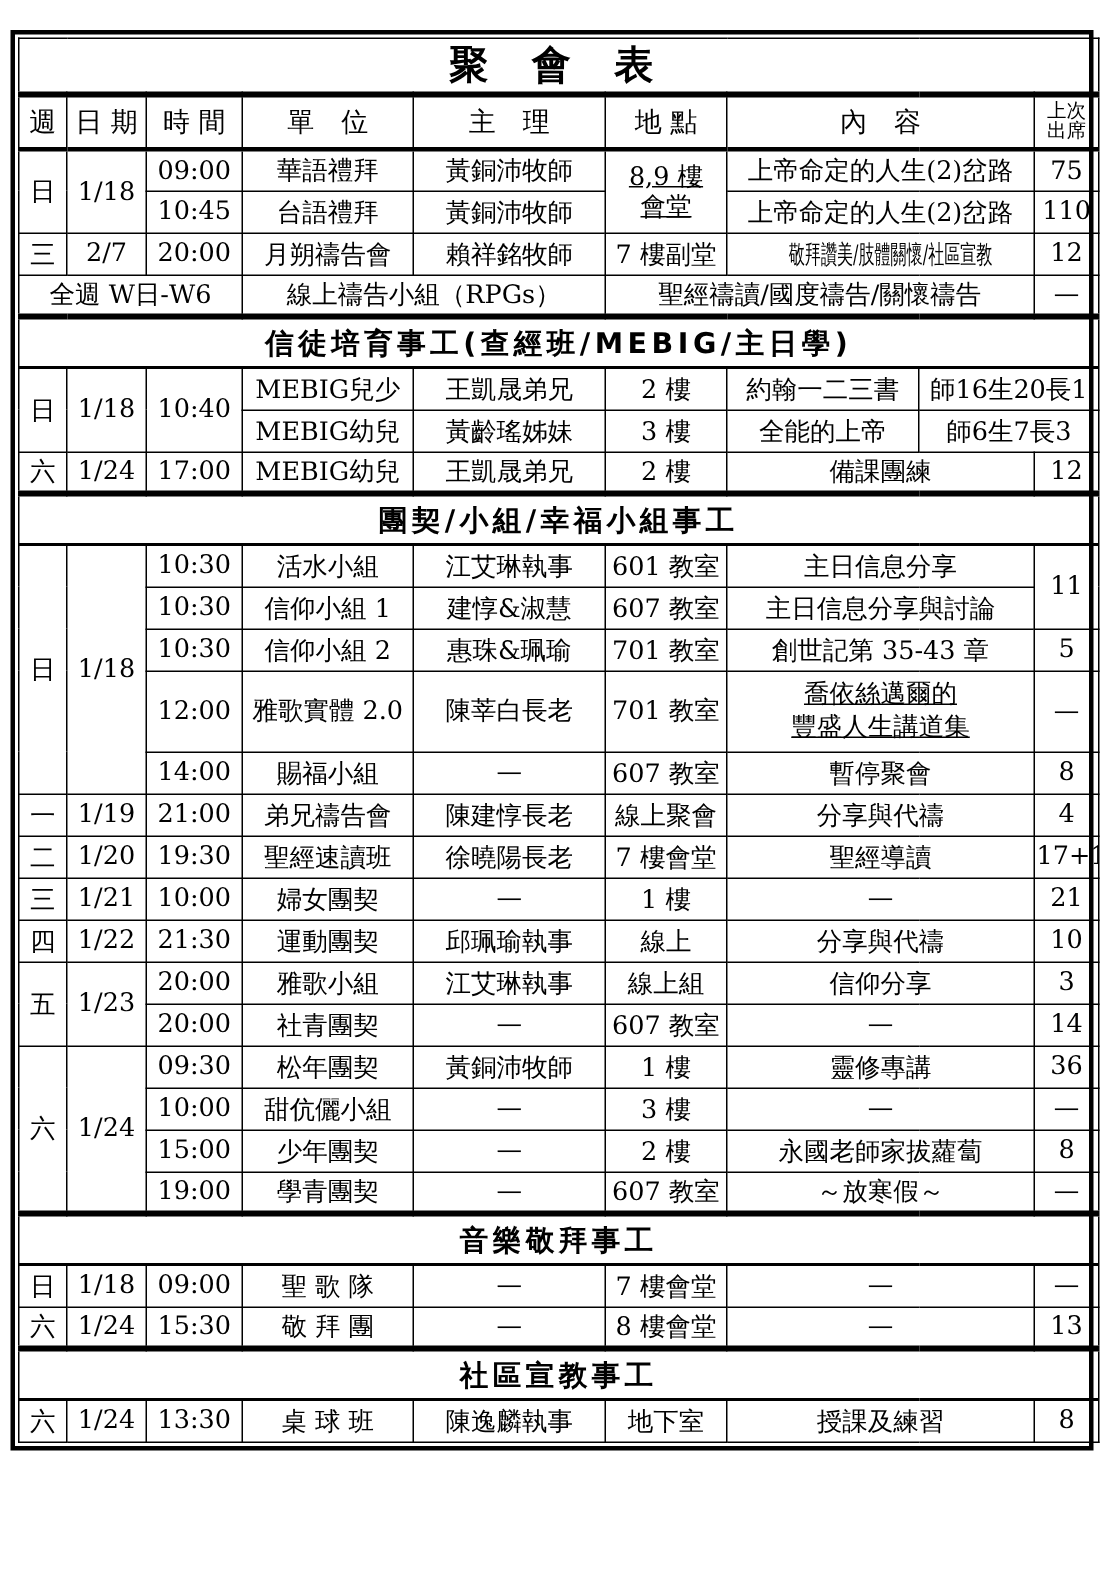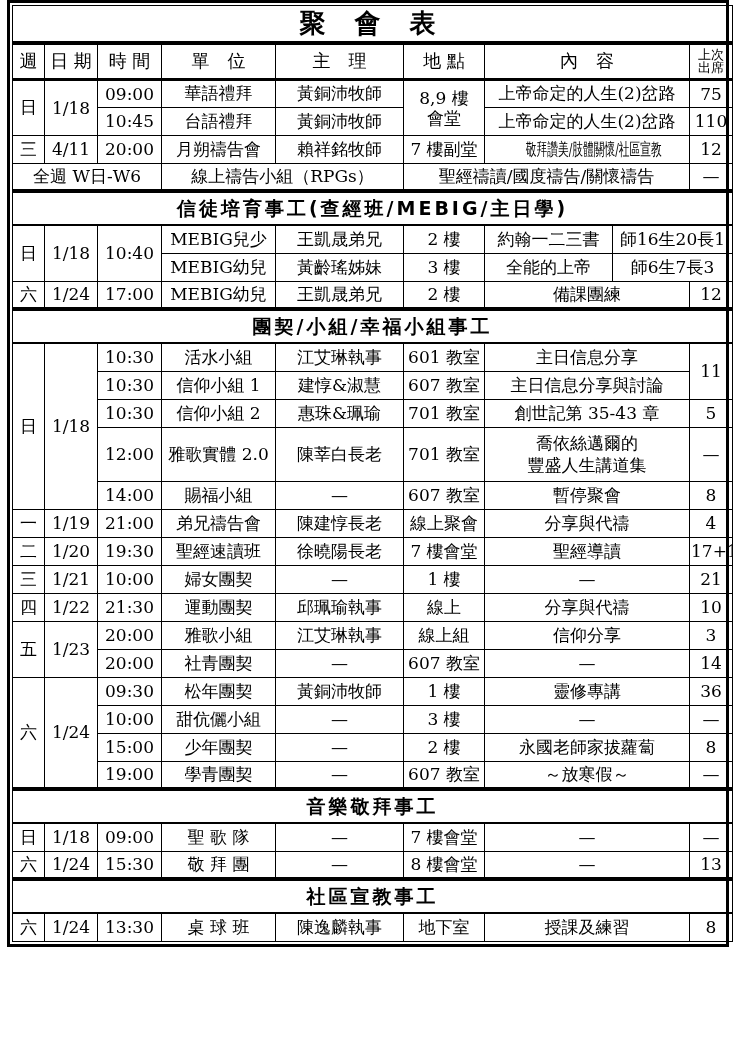--- a/index.html
+++ b/index.html
@@ -2,21 +2,21 @@
 <html><head>
 <meta charset="utf-8">
 <style>
   * { box-sizing: border-box; }
   html, body { margin: 0; padding: 0; background: #fff; }
   body {
     width: 736px; height: 1063px; overflow: hidden;
     font-family: "DejaVu Serif", "Liberation Serif", serif;
     color: #000;
   }
-  .page { width: 736px; height: 1063px; padding: 0 7px 0 7px; }
+  .page { width: 736px; height: 1063px; padding: 20px 7px 0 7px; }
 
   .tbl-wrap { border: 3px solid #000; padding: 2px; background: #fff; }
 
   table.sched {
     width: 100%;
     border-collapse: collapse;
     table-layout: fixed;
   }
   table.sched td {
     border: 1px solid #000;
@@ -36,21 +36,21 @@
 
   tr.sec-row td {
     height: 34px;
     font-family: "DejaVu Sans", "Liberation Sans", sans-serif;
     font-weight: bold; font-size: 19px; letter-spacing: 3px;
     border-top: 4px solid #000; border-bottom: 2px solid #000;
   }
   tr.r td { height: 28px; }
   tr.tall td { height: 54px; line-height: 22px; }
 
-  td.two-line { line-height: 20px; }
+  td.two-line { line-height: 20px; text-decoration: underline; }
   td.sm, .sm { font-size: 15px; }
   td.nowrap { white-space: nowrap; }
   .squeeze {
     display: inline-block; white-space: nowrap;
     transform: scaleX(0.63); transform-origin: 50% 50%;
   }
 
   .footer-box {
     margin: 13px 2px 0 2px;
     border: 2px dashed #000; border-radius: 12px;
@@ -111,21 +111,21 @@
       </tr>
       <tr class="r">
         <td>10:45</td>
         <td>台語禮拜</td>
         <td>黃銅沛牧師</td>
         <td colspan="2" class="nowrap">上帝命定的人生(2)岔路</td>
         <td>110</td>
       </tr>
       <tr class="r">
         <td>三</td>
-        <td>4/11</td>
+        <td>2/7</td>
         <td>20:00</td>
         <td>月朔禱告會</td>
         <td>賴祥銘牧師</td>
         <td>7 樓副堂</td>
         <td colspan="2" class="nowrap"><span class="squeeze">敬拜讚美/肢體關懷/社區宣教</span></td>
         <td>12</td>
       </tr>
       <tr class="r">
         <td colspan="3">全週 W日-W6</td>
         <td colspan="2">線上禱告小組（RPGs）</td>

